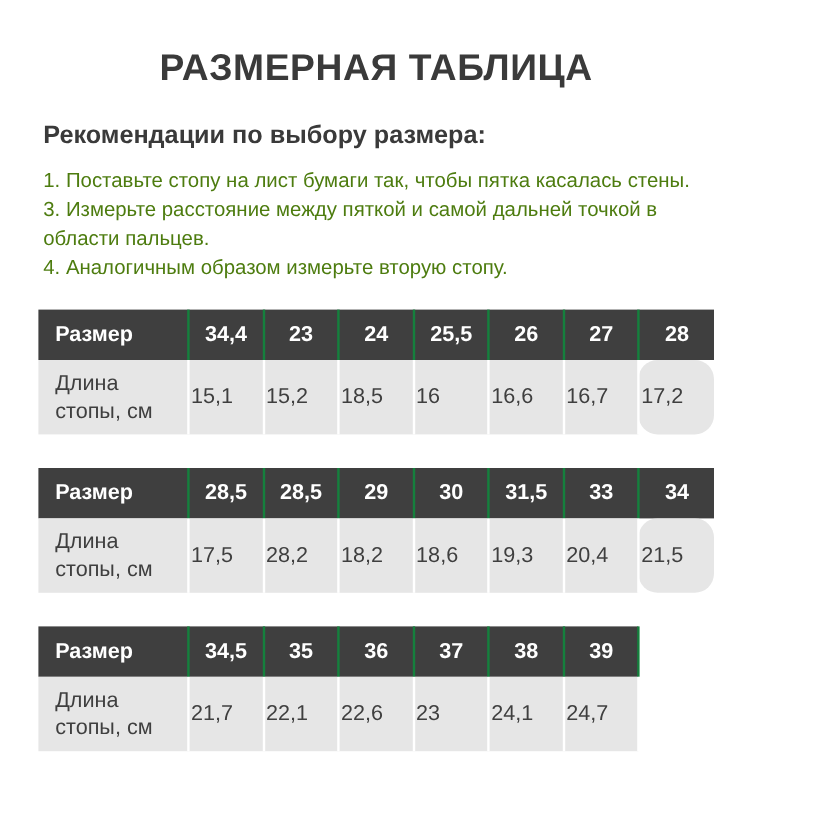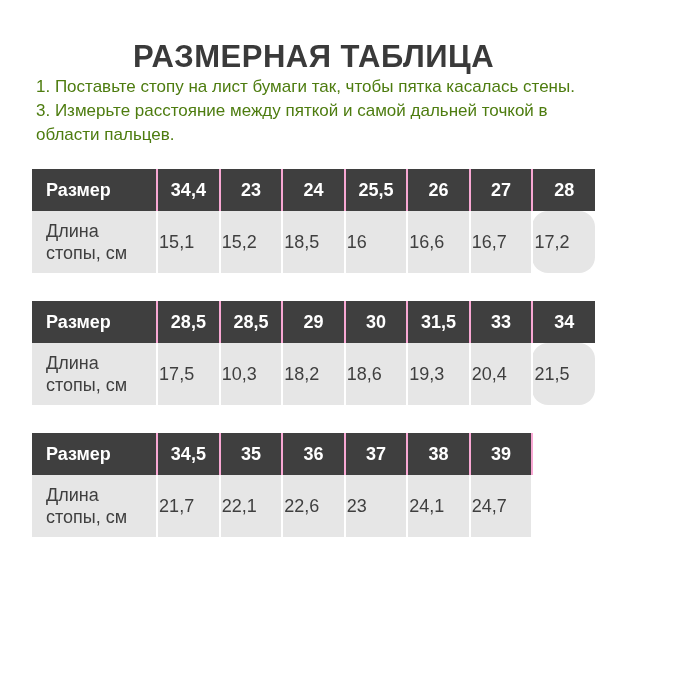--- a/index.html
+++ b/index.html
@@ -53,21 +53,21 @@
     margin-bottom: 28px;
   }
   table.size-table tr.head-row td {
     background: #3f3f3f;
     color: #ffffff;
     font-weight: bold;
     font-size: 18px;
     height: 42px;
     text-align: center;
     vertical-align: middle;
-    border-right: 2px solid #f9a8d4;
+    border-right: 2px solid #15803d;
   }
   table.size-table tr.head-row td:last-child { border-right: none; }
   table.size-table tr.head-row td.row-label {
     text-align: left;
     padding-left: 14px;
   }
   table.size-table tr.body-row td {
     background: #e6e6e6;
     color: #3f3f3f;
     font-size: 18px;
@@ -82,24 +82,26 @@
     line-height: 1.25;
   }
 </style>
 </head>
 <body>
 
 <div class="page">
 
   <div class="title">РАЗМЕРНАЯ ТАБЛИЦА</div>
 
+  <div class="subtitle">Рекомендации по выбору размера:</div>
 
   <div class="steps">
     <div>1. Поставьте стопу на лист бумаги так, чтобы пятка касалась стены.</div>
     <div>3. Измерьте расстояние между пяткой и самой дальней точкой в области пальцев.</div>
+    <div>4. Аналогичным образом измерьте вторую стопу.</div>
   </div>
 
   <div class="tables">
 
     <table class="size-table">
       <colgroup>
         <col style="width:22.2%">
         <col style="width:11.1%">
           <col style="width:11.1%">
           <col style="width:11.1%">
@@ -156,21 +158,21 @@
         <td>31,5</td>
         <td>33</td>
         <td>34</td>
       </tr>
       <tr class="body-row">
         <td class="row-label">
           <span>Длина</span><br>
           <span>стопы, см</span>
         </td>
         <td>17,5</td>
-        <td>10,3</td>
+        <td>28,2</td>
         <td>18,2</td>
         <td>18,6</td>
         <td>19,3</td>
         <td>20,4</td>
         <td>21,5</td>
       </tr>
     </tbody>
       </table>
 
     <table class="size-table">

